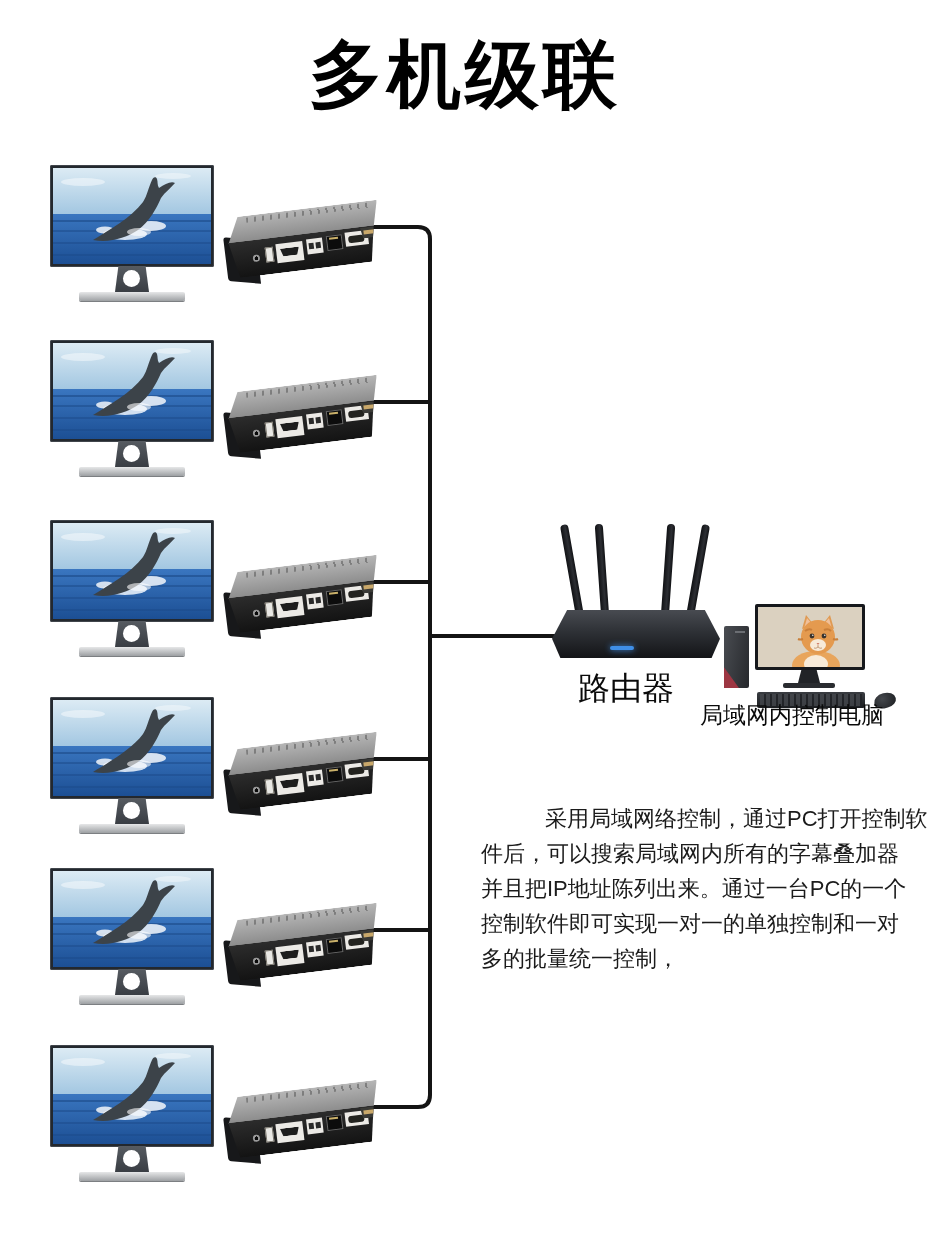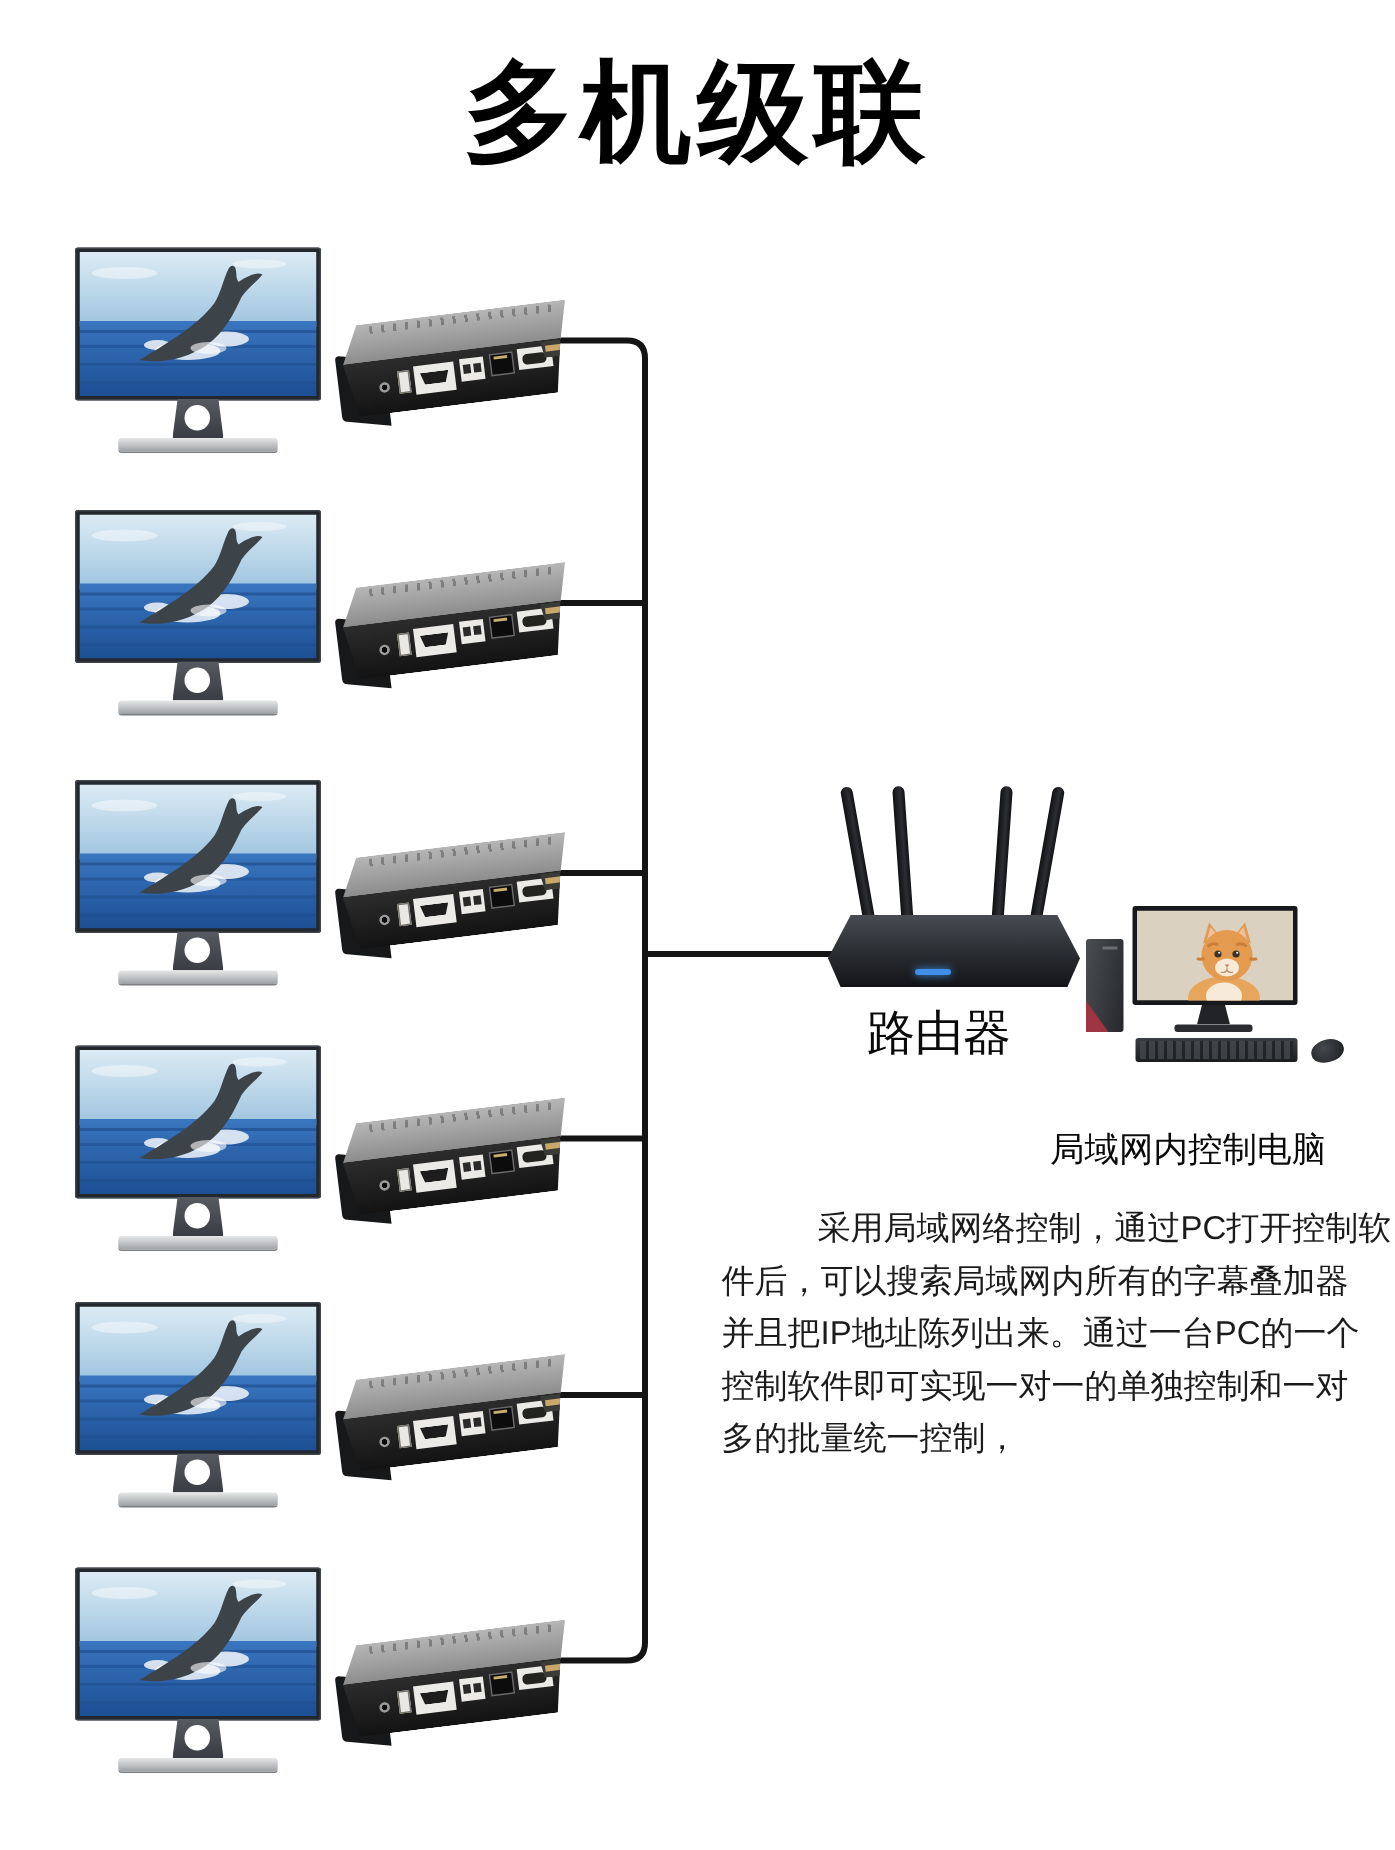--- a/index.html
+++ b/index.html
@@ -92,21 +92,21 @@
   .pc-monitor svg{display:block;width:100%;height:100%;}
   .pc-stand{position:absolute;left:76px;top:66px;width:22px;height:13px;background:#212327;
        clip-path:polygon(15% 0,85% 0,100% 100%,0 100%);}
   .pc-standbase{position:absolute;left:61px;top:79px;width:52px;height:5px;background:#2a2c30;border-radius:2px;}
   .pc-kb{position:absolute;left:35px;top:88px;width:108px;height:16px;border-radius:2px;
        background:linear-gradient(180deg,#3a3d42,#1b1d20);}
   .pc-kb::after{content:"";position:absolute;inset:2px 3px;
        background:repeating-linear-gradient(90deg,#44474c 0 4px,#202226 4px 6px);opacity:.8;}
   .pc-mouse{position:absolute;left:152px;top:89px;width:22px;height:15px;transform:rotate(-15deg);
        border-radius:50% 50% 46% 46%;background:radial-gradient(circle at 40% 35%,#45484d,#1a1c1f);}
-  .pc-label{position:absolute;left:700px;top:751px;font-size:23px;color:#0a0a0a;z-index:2;}
+  .pc-label{position:absolute;left:700px;top:700px;font-size:23px;color:#0a0a0a;z-index:2;}
 
   
   .desc{position:absolute;left:481px;top:801px;width:452px;z-index:2;
         font-size:22px;line-height:35px;color:#1b1b1b;}
   .desc .ln{white-space:nowrap;}
   .desc .ln.first{padding-left:64px;}
 </style>
 </head>
 <body>
 

